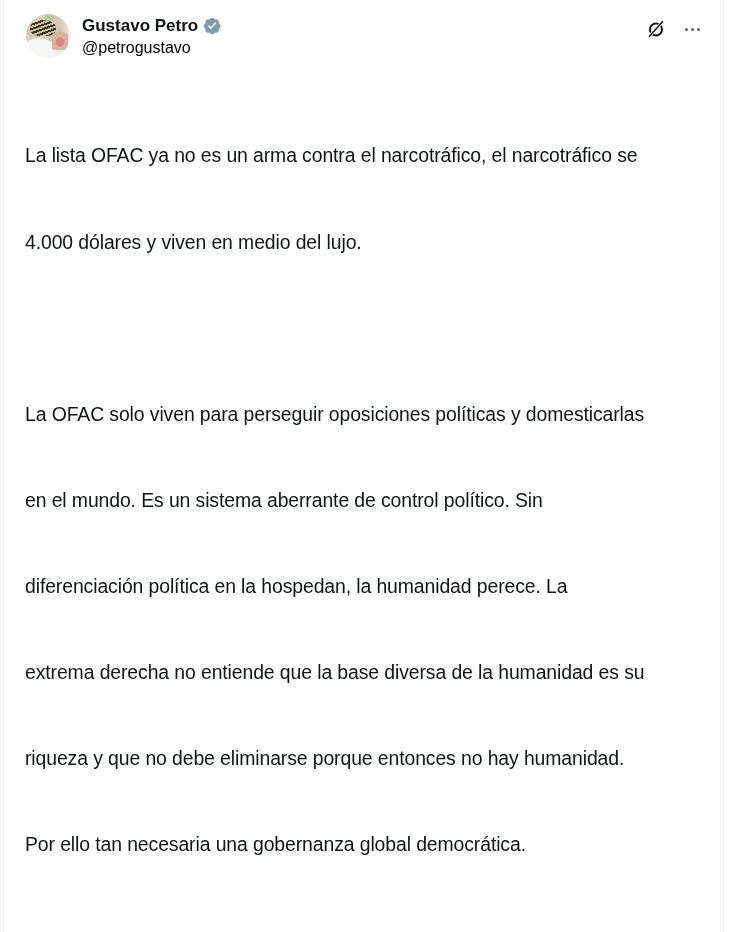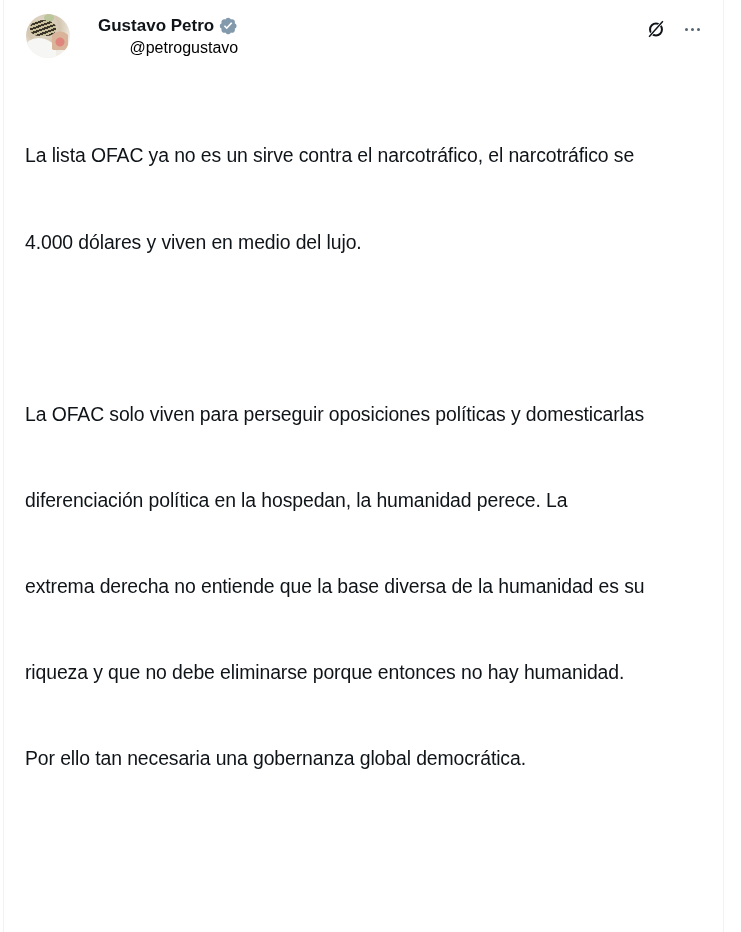--- a/index.html
+++ b/index.html
@@ -36,21 +36,21 @@
       background: #f6f6f4; border-radius: 40% 60% 0 0;
     }
     .avatar .flowers {
       position: absolute; left: 26px; top: 16px; width: 16px; height: 20px;
       background: radial-gradient(circle at 50% 60%, #e0857d 0 4px, #d9b49a 5px 10px, transparent 11px);
     }
     .avatar .leaf {
       position: absolute; left: 18px; top: 0px; width: 10px; height: 8px;
       background: #b9c79a; border-radius: 50%;
     }
-    .names { margin-left: 28px; display: flex; flex-direction: column; align-items: flex-end; }
+    .names { margin-left: 12px; display: flex; flex-direction: column; }
     .name-row { display: flex; align-items: center; }
     .display-name {
       font-weight: 700; font-size: 17px; line-height: 22px; color: #0f1419;
     }
     .verified {
       width: 20px; height: 20px; margin-left: 4px; display: inline-block;
     }
     .handle {
       font-size: 16px; line-height: 20px; color: #000000; margin-top: 1px;
     }
@@ -110,25 +110,26 @@
     </span>
     <span class="more-icon">
       <span></span>
       <span></span>
       <span></span>
     </span>
   </div>
 
   <div class="body">
     <p class="para">
-      <span class="line">La lista OFAC ya no es un sirve contra el narcotráfico, el narcotráfico se</span>
+      <span class="line">La lista OFAC ya no es un arma contra el narcotráfico, el narcotráfico se</span>
       <span class="line">4.000 dólares y viven en medio del lujo.</span>
     </p>
     <p class="para">
       <span class="line">La OFAC solo viven para perseguir oposiciones políticas y domesticarlas</span>
+      <span class="line">en el mundo. Es un sistema aberrante de control político. Sin</span>
       <span class="line">diferenciación política en la hospedan, la humanidad perece. La</span>
       <span class="line">extrema derecha no entiende que la base diversa de la humanidad es su</span>
       <span class="line">riqueza y que no debe eliminarse porque entonces no hay humanidad.</span>
       <span class="line">Por ello tan necesaria una gobernanza global democrática.</span>
     </p>
 
   </div>
 
 </div>
 

